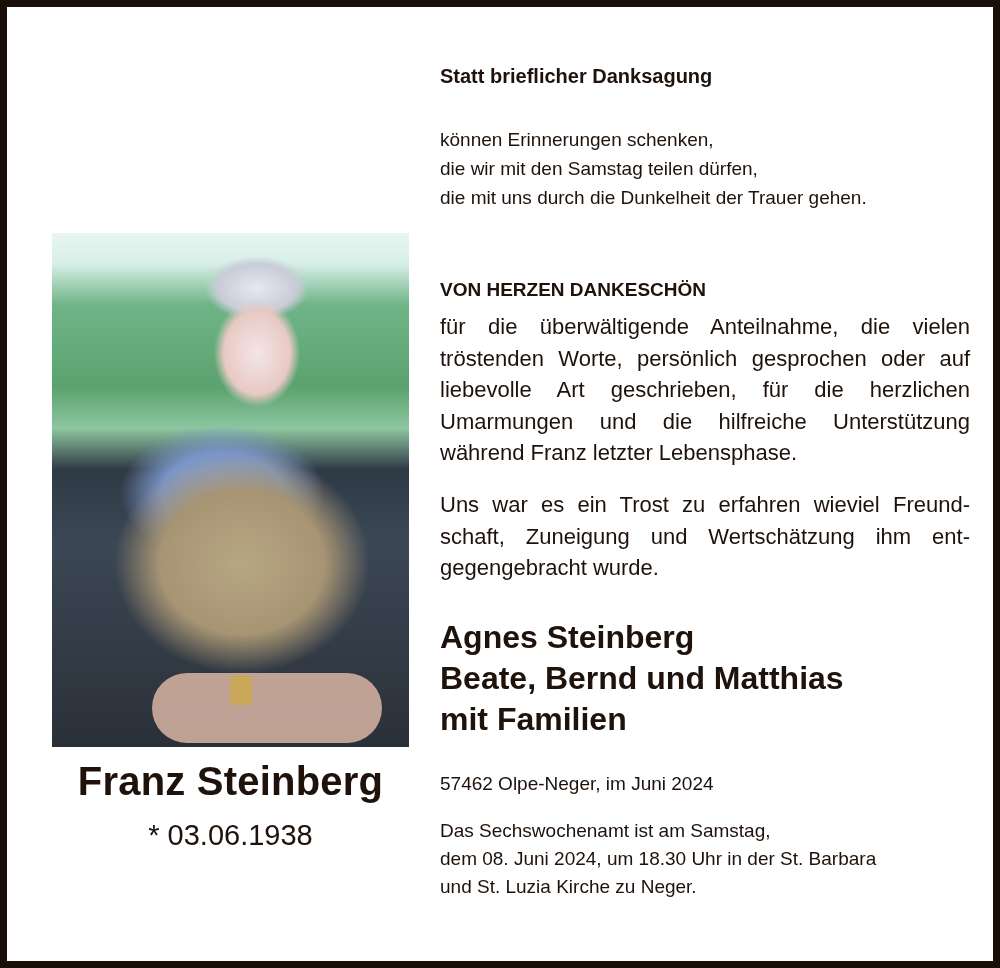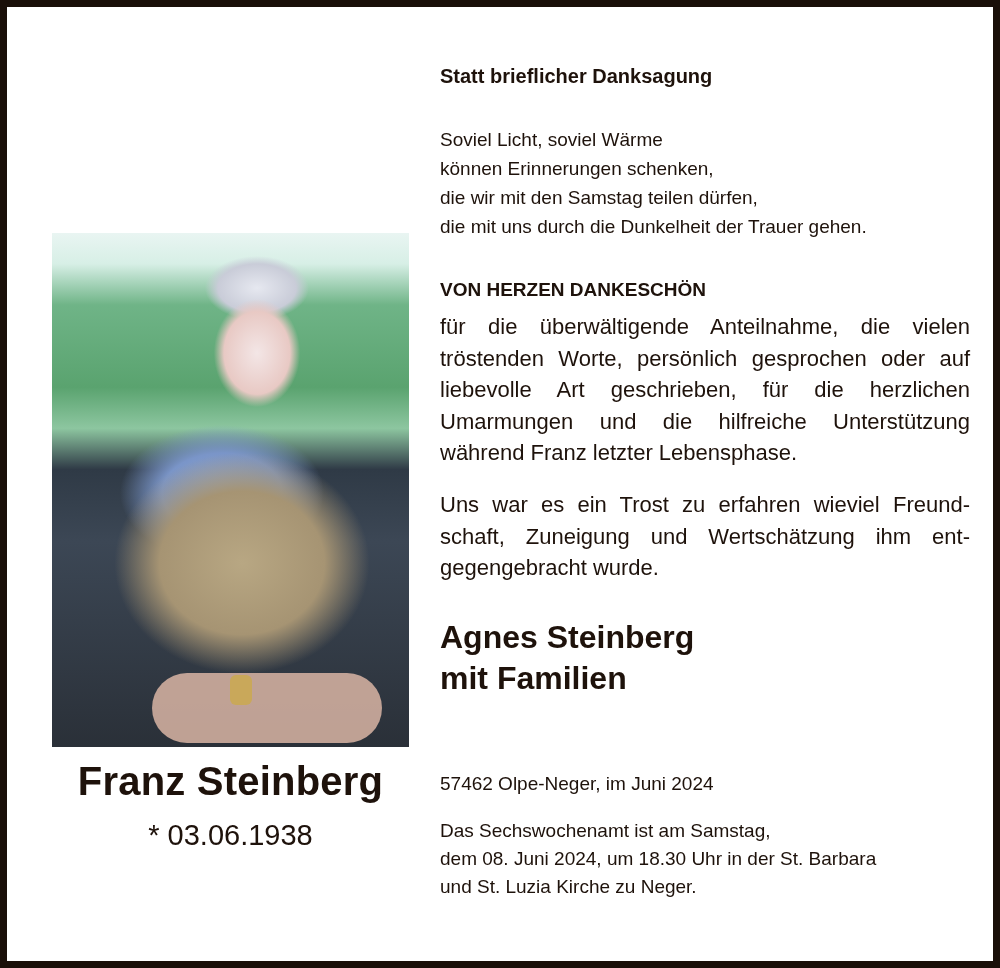--- a/index.html
+++ b/index.html
@@ -49,32 +49,32 @@
     <div class="hand"></div>
     <div class="watch"></div>
   </div>
 
   <div class="deceased-name">Franz Steinberg</div>
   <div class="date born">* 03.06.1938</div>
 
   <div class="col h-small">Statt brieflicher Danksagung</div>
 
   <div class="col poem">
-    <div>Soviel Licht, soviel Wärme</div>
     <div>können Erinnerungen schenken,</div>
     <div>die wir mit den Samstag teilen dürfen,</div>
     <div>die mit uns durch die Dunkelheit der Trauer gehen.</div>
   </div>
 
   <div class="col h-big">VON HERZEN DANKESCHÖN</div>
   <div class="col para p1">für die überwältigende Anteilnahme, die vielen tröstenden Worte, persönlich gesprochen oder auf liebevolle Art geschrieben, für die herzlichen Umarmungen und die hilfreiche Unterstützung während Franz letzter Lebensphase.</div>
   <div class="col para p2">Uns war es ein Trost zu erfahren wieviel Freund­schaft, Zuneigung und Wertschätzung ihm ent­gegengebracht wurde.</div>
 
   <div class="col signers">
     <div>Agnes Steinberg</div>
+    <div>Beate, Bernd und Matthias</div>
     <div>mit Familien</div>
   </div>
 
   <div class="col place">57462 Olpe-Neger, im Juni 2024</div>
 
   <div class="col service">
     <div>Das Sechswochenamt ist am Samstag,</div>
     <div>dem 08. Juni 2024, um 18.30 Uhr in der St. Barbara</div>
     <div>und St. Luzia Kirche zu Neger.</div>
   </div>

